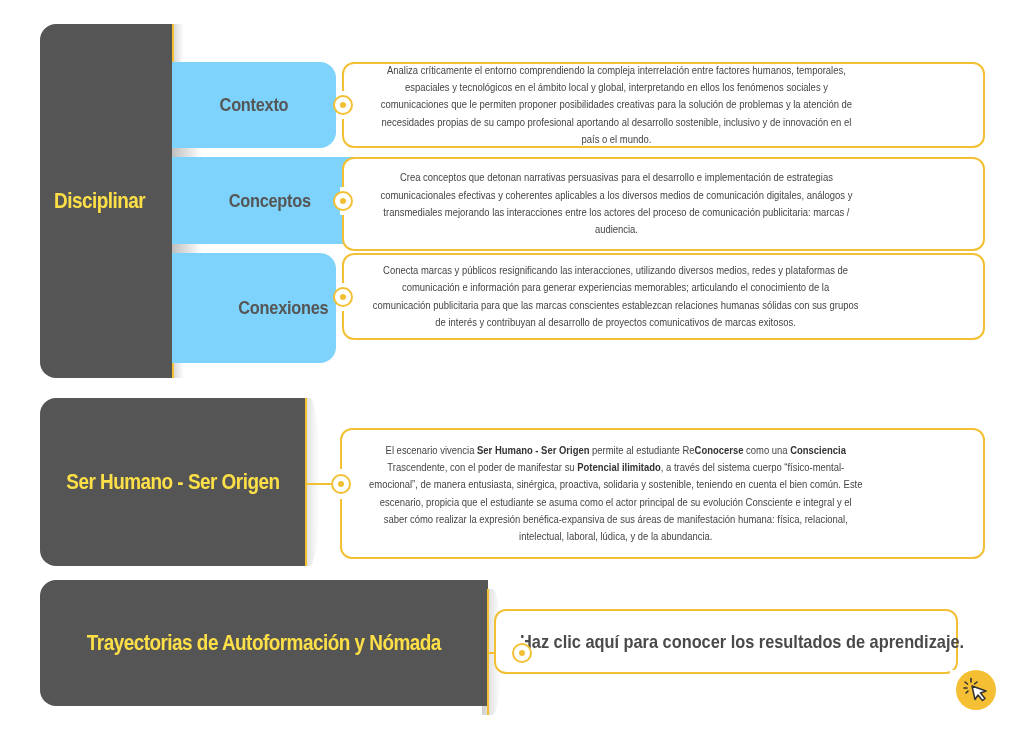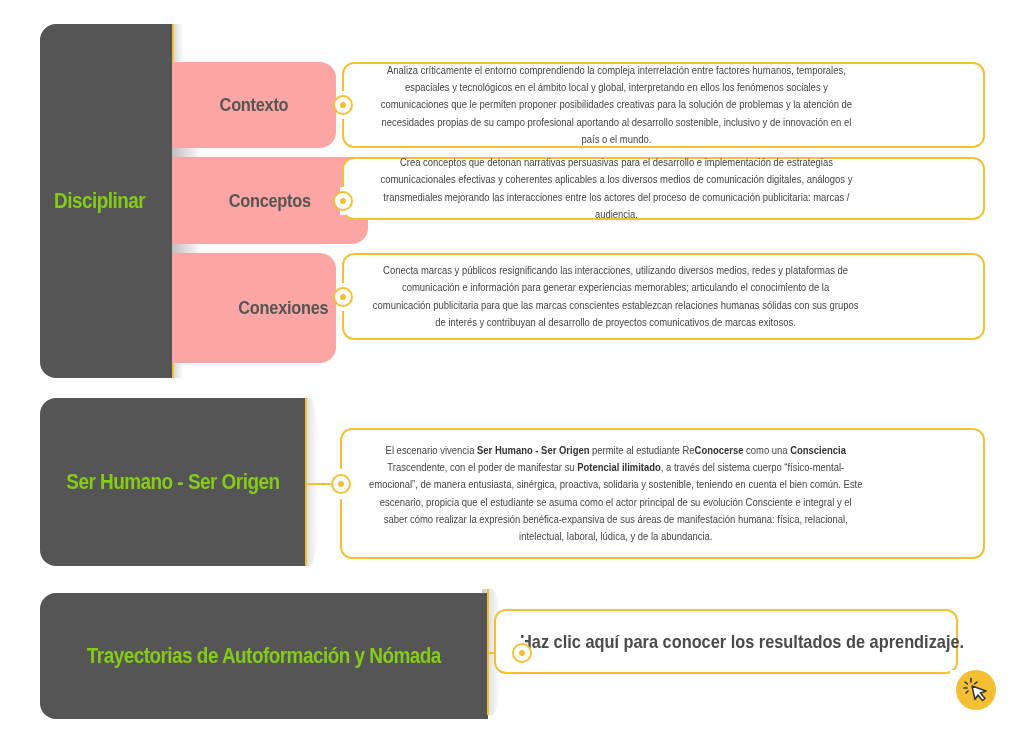--- a/index.html
+++ b/index.html
@@ -3,37 +3,37 @@
   <meta charset="utf-8">
   <style>
     * { box-sizing: border-box; margin: 0; padding: 0; }
     html, body { width: 1024px; height: 742px; background: #ffffff; overflow: hidden; }
     body { position: relative; font-family: "Liberation Sans", sans-serif; }
 
     .dark-block {
       position: absolute;
       background: #555555;
       border-radius: 16px 0 0 16px;
-      color: #84cc16;
+      color: #fde047;
       font-family: "Liberation Sans", sans-serif;
       font-weight: bold;
       display: flex; align-items: center;
     }
     .dark-block .label { font-size: 22px; letter-spacing: -0.6px; transform: scaleX(0.86); transform-origin: left center; white-space: nowrap; }
 
     .shade {
       position: absolute;
       background: linear-gradient(to right, #cfcfcf, #f4f4f4 70%, rgba(255,255,255,0));
       border-radius: 0 50% 50% 0 / 0 50% 50% 0;
     }
     .yedge { position: absolute; width: 2px; background: #f3c034; }
 
     .tab {
       position: absolute;
-      background: #fca5a5;
+      background: #7dd3fc;
       border-radius: 0 16px 16px 0;
       display: flex; align-items: center; justify-content: center;
       color: #555555; font-weight: bold; font-size: 19px;
     }
     .tab .label { transform: scaleX(0.86); white-space: nowrap; letter-spacing: -0.3px; }
     .tabgap {
       position: absolute;
       height: 9px;
       background: linear-gradient(to right, #bfbfbf, #f2f2f2 80%, rgba(255,255,255,0));
     }
@@ -89,21 +89,21 @@
 <div class="desc" style="left:342px; top:62px; width:643px; height:86px; padding:0 22px 0 28px;">
   <div class="txt">Analiza críticamente el entorno comprendiendo la compleja interrelación entre factores humanos, temporales, espaciales y tecnológicos en el ámbito local y global, interpretando en ellos los fenómenos sociales y comunicaciones que le permiten proponer posibilidades creativas para la solución de problemas y la atención de necesidades propias de su campo profesional aportando al desarrollo sostenible, inclusivo y de innovación en el país o el mundo.</div>
 </div>
 <div class="desc-mask" style="left:340px; top:91px; height:28px;"></div>
 <div class="dot" style="left:333px; top:95px;"></div>
 
 <div class="tab" style="left:172px; top:157px; width:196px; height:87px;">
   <span class="label">Conceptos</span>
 </div>
 <div class="connector" style="left:336px; top:200px; width:8px;"></div>
-<div class="desc" style="left:342px; top:157px; width:643px; height:63px; padding:0 22px 0 28px;">
+<div class="desc" style="left:342px; top:157px; width:643px; height:94px; padding:0 22px 0 28px;">
   <div class="txt">Crea conceptos que detonan narrativas persuasivas para el desarrollo e implementación de estrategias comunicacionales efectivas y coherentes aplicables a los diversos medios de comunicación digitales, análogos y transmediales mejorando las interacciones entre los actores del proceso de comunicación publicitaria: marcas / audiencia.</div>
 </div>
 <div class="desc-mask" style="left:340px; top:187px; height:28px;"></div>
 <div class="dot" style="left:333px; top:191px;"></div>
 
 <div class="tab" style="left:172px; top:253px; width:164px; height:110px;justify-content:flex-end;">
   <span class="label">Conexiones</span>
 </div>
 <div class="connector" style="left:336px; top:296px; width:8px;"></div>
 <div class="desc" style="left:342px; top:253px; width:643px; height:87px; padding:0 24px 0 28px;">
@@ -118,21 +118,21 @@
 </div>
 <div class="yedge" style="left:305px; top:398px; height:168px;"></div>
 <div class="connector" style="left:306px; top:483px; width:32px;"></div>
 <div class="desc" style="left:340px; top:428px; width:645px; height:131px; padding:0 18px 0 26px;">
   <div class="txt" id="ser-desc"><span>El escenario vivencia </span><b>Ser Humano - Ser Origen</b><span> permite al estudiante Re</span><b>Conocerse</b><span> como una </span><b>Consciencia</b><span> Trascendente, con el poder de manifestar su </span><b>Potencial ilimitado</b><span>, a través del sistema cuerpo “físico-mental-emocional”, de manera entusiasta, sinérgica, proactiva, solidaria y sostenible, teniendo en cuenta el bien común. Este escenario, propicia que el estudiante se asuma como el actor principal de su evolución Consciente e integral y el saber cómo realizar la expresión benéfica-expansiva de sus áreas de manifestación humana: física, relacional, intelectual, laboral, lúdica, y de la abundancia.</span></div>
 </div>
 <div class="desc-mask" style="left:338px; top:469px; height:30px;"></div>
 <div class="dot" style="left:331px; top:474px;"></div>
 
 <div class="shade" style="left:482px; top:589px; width:20px; height:126px;"></div>
-<div class="dark-block" style="left:40px; top:593px; width:448px; height:126px; justify-content:center;">
+<div class="dark-block" style="left:40px; top:580px; width:448px; height:126px; justify-content:center;">
   <span class="label" style="transform-origin:center center;">Trayectorias de Autoformación y Nómada</span>
 </div>
 <div class="yedge" style="left:487px; top:589px; height:126px;"></div>
 <div class="connector" style="left:488px; top:652px; width:32px;"></div>
 <div class="desc" style="left:494px; top:609px; width:464px; height:65px; padding-left:24px; cursor:pointer;">
   <span class="cta-text">Haz clic aquí para conocer los resultados de aprendizaje.</span>
 </div>
 <div class="desc-mask" style="left:519px; top:638px; height:28px;"></div>
 <div class="dot" style="left:512px; top:643px;"></div>
 <div class="desc-mask" style="left:950px; top:670px; width:40px; height:30px;"></div>

